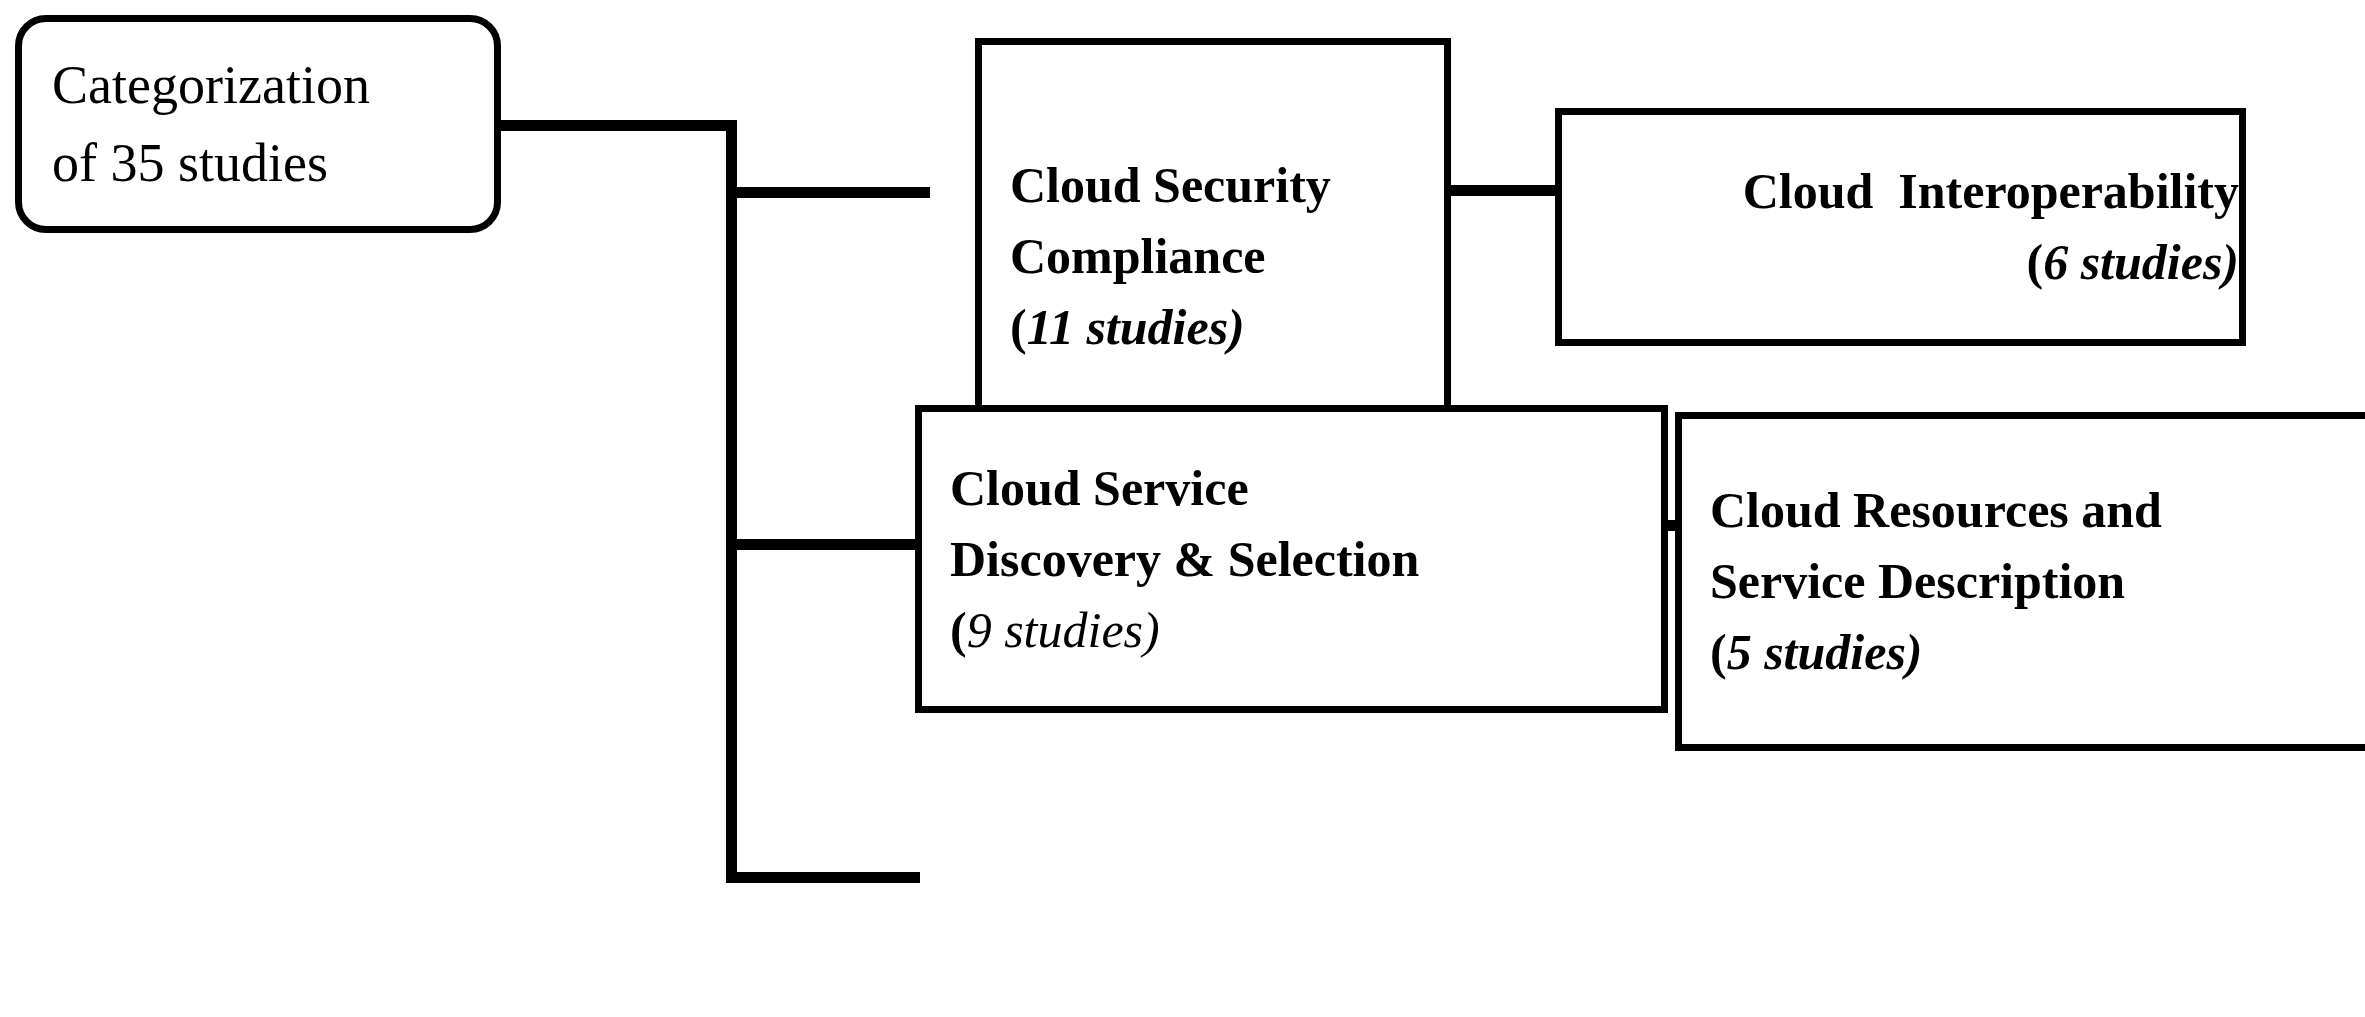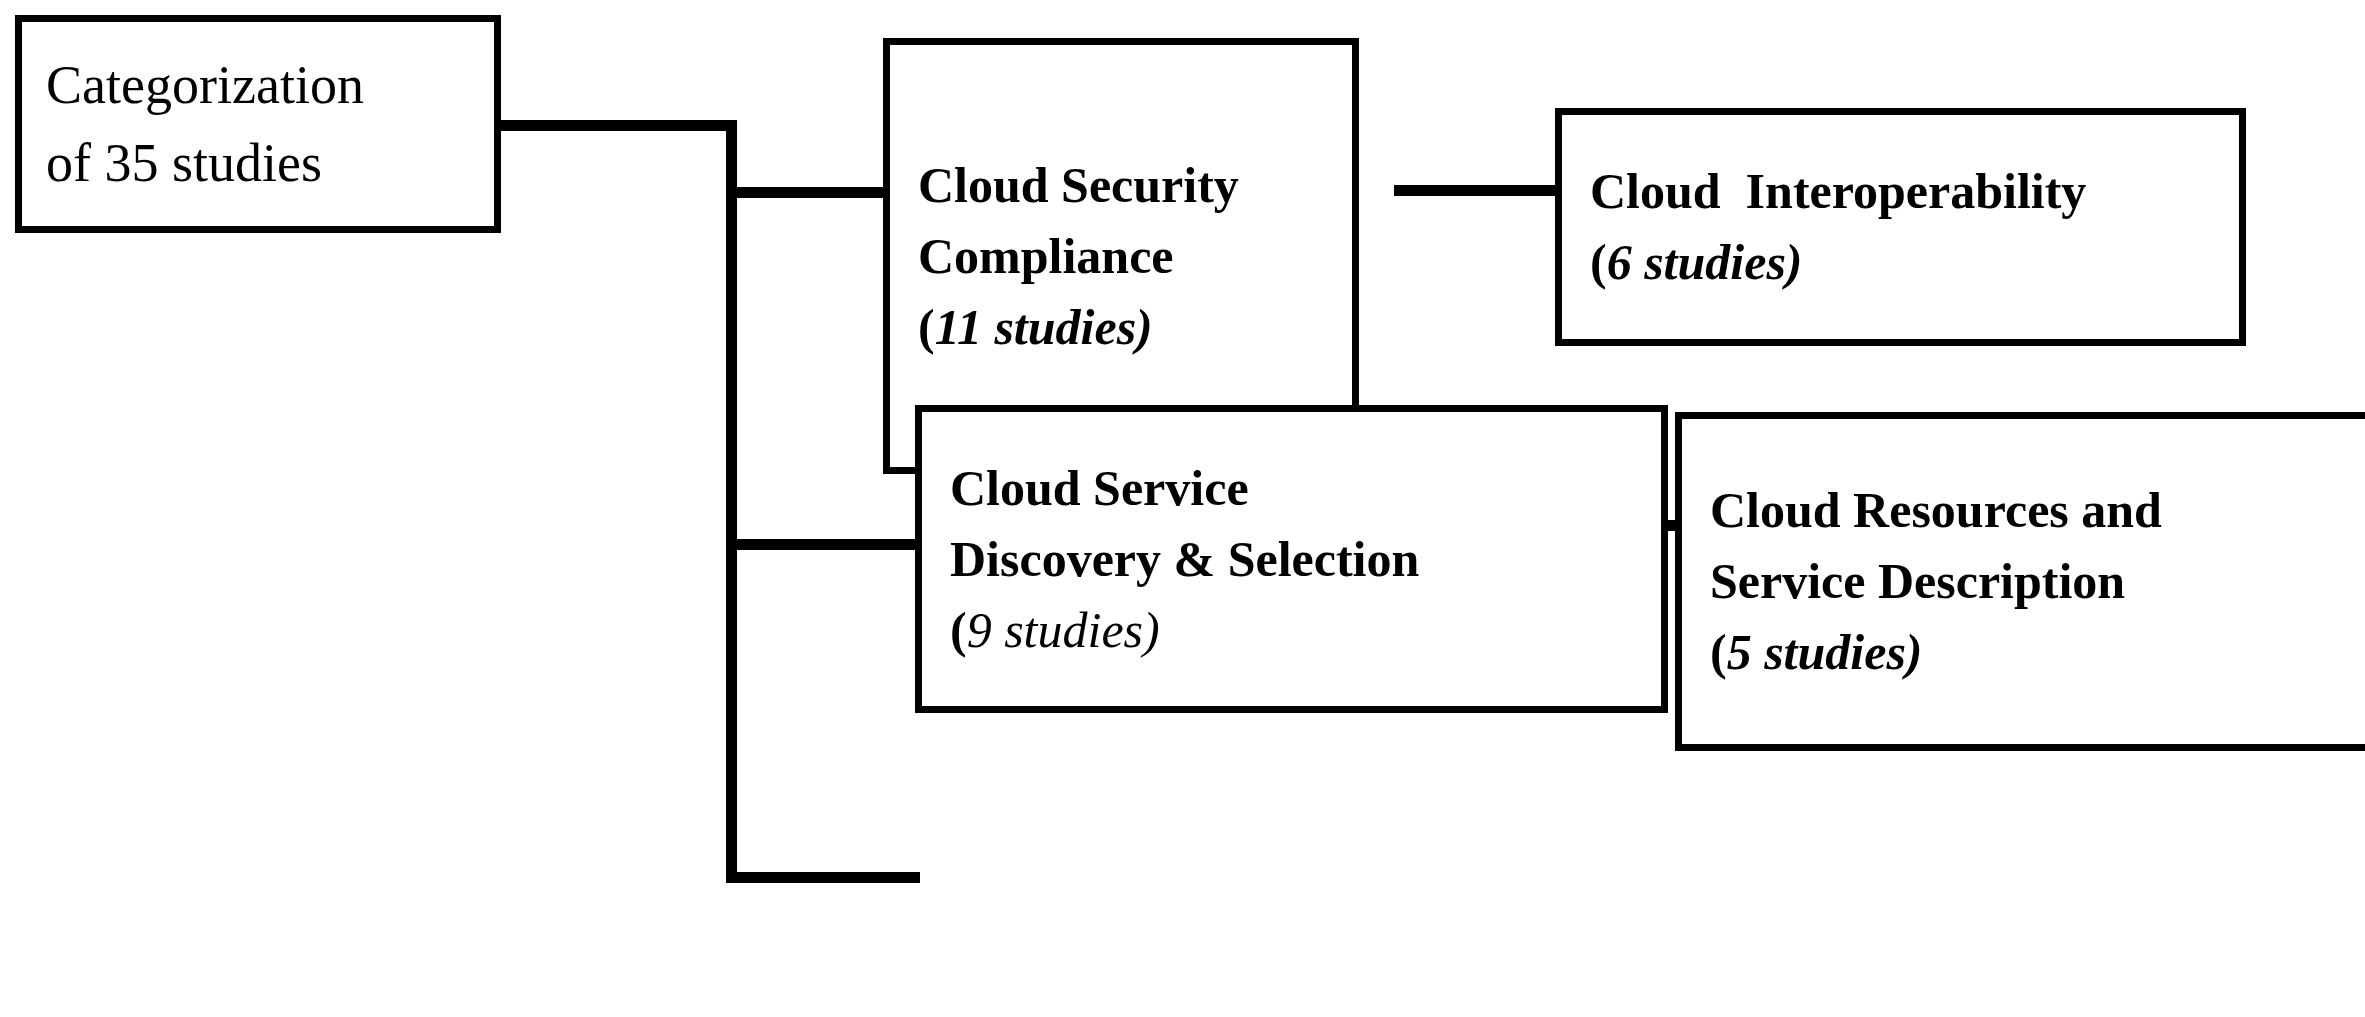--- a/index.html
+++ b/index.html
@@ -29,21 +29,22 @@
     z-index: 3;
   }
   .node .line {
     display: block;
     white-space: pre;
     line-height: 1.42;
   }
 
   
   .node.root {
-    padding-left: 24px;
+    padding-left: 30px;
+    border-radius: 31px;
   }
   .node.root .line {
     font-size: 54px;
     font-weight: 400;
     line-height: 1.45;
   }
 
   
   .node.cat {
     padding-left: 28px;
@@ -66,24 +67,24 @@
 
   
   .stroke {
     position: absolute;
     background: #000000;
     z-index: 1;
   }
 
   
   #box-root      { left: 15px;   top: 15px;   width: 486px;  height: 218px; }
-  #box-security  { left: 883px;  top: 38px;   width: 476px;  height: 436px; }
+  #box-security  { left: 975px;  top: 38px;   width: 476px;  height: 436px; }
   #box-discovery { left: 915px;  top: 405px;  width: 753px;  height: 308px; }
   #box-business  { left: 915px;  top: 745px;  width: 686px;  height: 251px; }
-  #box-interop   { left: 1555px; top: 108px;  width: 691px;  height: 238px; }
+  #box-interop   { left: 1555px; top: 108px;  width: 691px;  height: 238px; text-align: right; }
   #box-resources { left: 1675px; top: 412px;  width: 744px;  height: 339px; }
 
   #trunk-h-root  { left: 495px;  top: 120px;  width: 242px;  height: 11px; }
   #trunk-v       { left: 726px;  top: 120px;  width: 11px;   height: 763px; }
   #branch-top    { left: 730px;  top: 187px;  width: 200px;  height: 11px; }
   #branch-mid    { left: 730px;  top: 539px;  width: 190px;  height: 11px; }
   #branch-bot    { left: 730px;  top: 872px;  width: 190px;  height: 11px; }
   #link-sec-int  { left: 1394px; top: 185px;  width: 168px;  height: 11px; }
   #link-dis-res  { left: 1594px; top: 520px;  width: 88px;   height: 11px; }
 </style>

